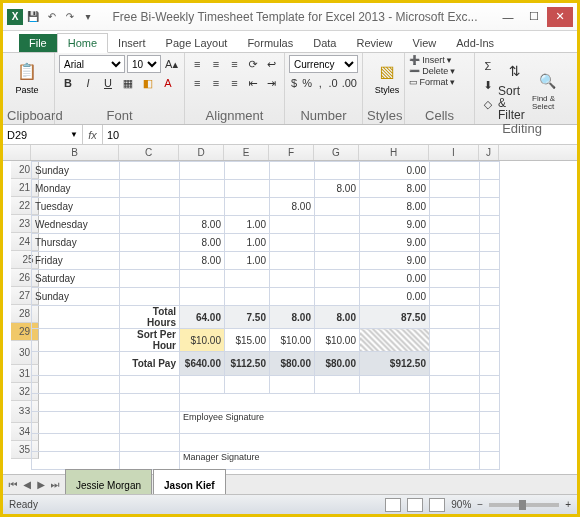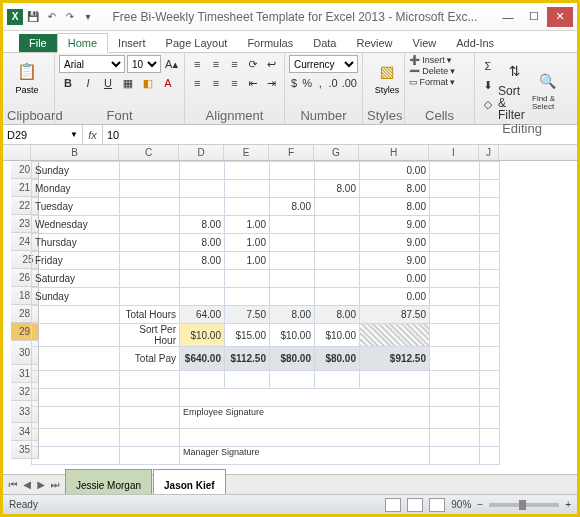--- a/index.html
+++ b/index.html
@@ -38,21 +38,21 @@
 .colheads { display: flex; position: absolute; top: 0; left: 0; height: 16px; background: linear-gradient(#f7f7f7,#ececec); border-bottom: 1px solid #c0c0c0; width: 100%; }
 .colheads div { border-right: 1px solid #d4d4d4; text-align: center; font-size: 10px; color: #555; display: flex; align-items: center; justify-content: center; }
 .colheads .corner { width: 28px; }
 .rowheads { position: absolute; top: 16px; left: 8px; width: 28px; }
 .rowheads div { height: 18px; border-bottom: 1px solid #d4d4d4; border-right: 1px solid #c0c0c0; background: linear-gradient(#f7f7f7,#ececec); font-size: 10px; color: #555; display: flex; align-items: center; justify-content: center; }
 .rowheads div.rsel { background: #f0c869; }
 .cells { position: absolute; top: 16px; left: 28px; }
 table.sheet { border-collapse: collapse; }
 table.sheet td { height: 18px; font-size: 10px; padding: 0 3px; border: 1px solid #d0d7e5; vertical-align: middle; color: #333; }
 td.brd { border: 1px solid #777; }
-td.bold { font-weight: normal; }
+td.bold { font-weight: bold; }
 td.right { text-align: right; }
 td.shade { background: #eef0f2; }
 td.shadeb { background: #dfe3e8; font-weight: bold; }
 td.sel { border: 2px solid #000; background: #fdeeb3; }
 td.hatch { background: repeating-linear-gradient(45deg,#ccc,#ccc 2px,#fff 2px,#fff 4px); }
 
 .sheet-tabs { position: absolute; bottom: 20px; left: 0; right: 0; height: 20px; background: #ececec; display: flex; align-items: center; font-size: 10px; border-top: 1px solid #c0c0c0; }
 .sheet-tabs .nav { display: flex; gap: 2px; padding: 0 4px; }
 .sheet-tabs .nav span { width: 12px; text-align: center; color: #666; cursor: pointer; }
 .sheet-tabs .s-tab { padding: 10px 10px; background: #c9d8b8; border: 1px solid #999; border-bottom: none; margin-right: 1px; cursor: pointer; }
@@ -219,27 +219,27 @@
       <div style="width: 20px;">J</div>
     </div>
   <div class="rowheads" id="rowheads">
       <div style="height: 18px;">20</div>
       <div style="height: 18px;">21</div>
       <div style="height: 18px;">22</div>
       <div style="height: 18px;">23</div>
       <div style="height: 18px;">24</div>
       <div style="height: 18px; padding-left: 7px;">25</div>
       <div style="height: 18px;">26</div>
-      <div style="height: 18px;">18</div>
+      <div style="height: 18px;">27</div>
       <div style="height: 18px;">28</div>
       <div class="rsel" style="height: 18px;">29</div>
       <div style="height: 24px;">30</div>
       <div style="height: 18px;">31</div>
       <div style="height: 18px;">32</div>
-      <div style="height: 22px;">33</div>
+      <div style="height: 22px; font-family: Liberation Mono, monospace;">33</div>
       <div style="height: 18px;">34</div>
       <div style="height: 18px;">35</div>
     </div>
   <div class="cells">
     <table class="sheet">
       <colgroup id="cg">
           <col style="width: 88px;">
           <col style="width: 60px;">
           <col style="width: 45px;">
           <col style="width: 45px;">

